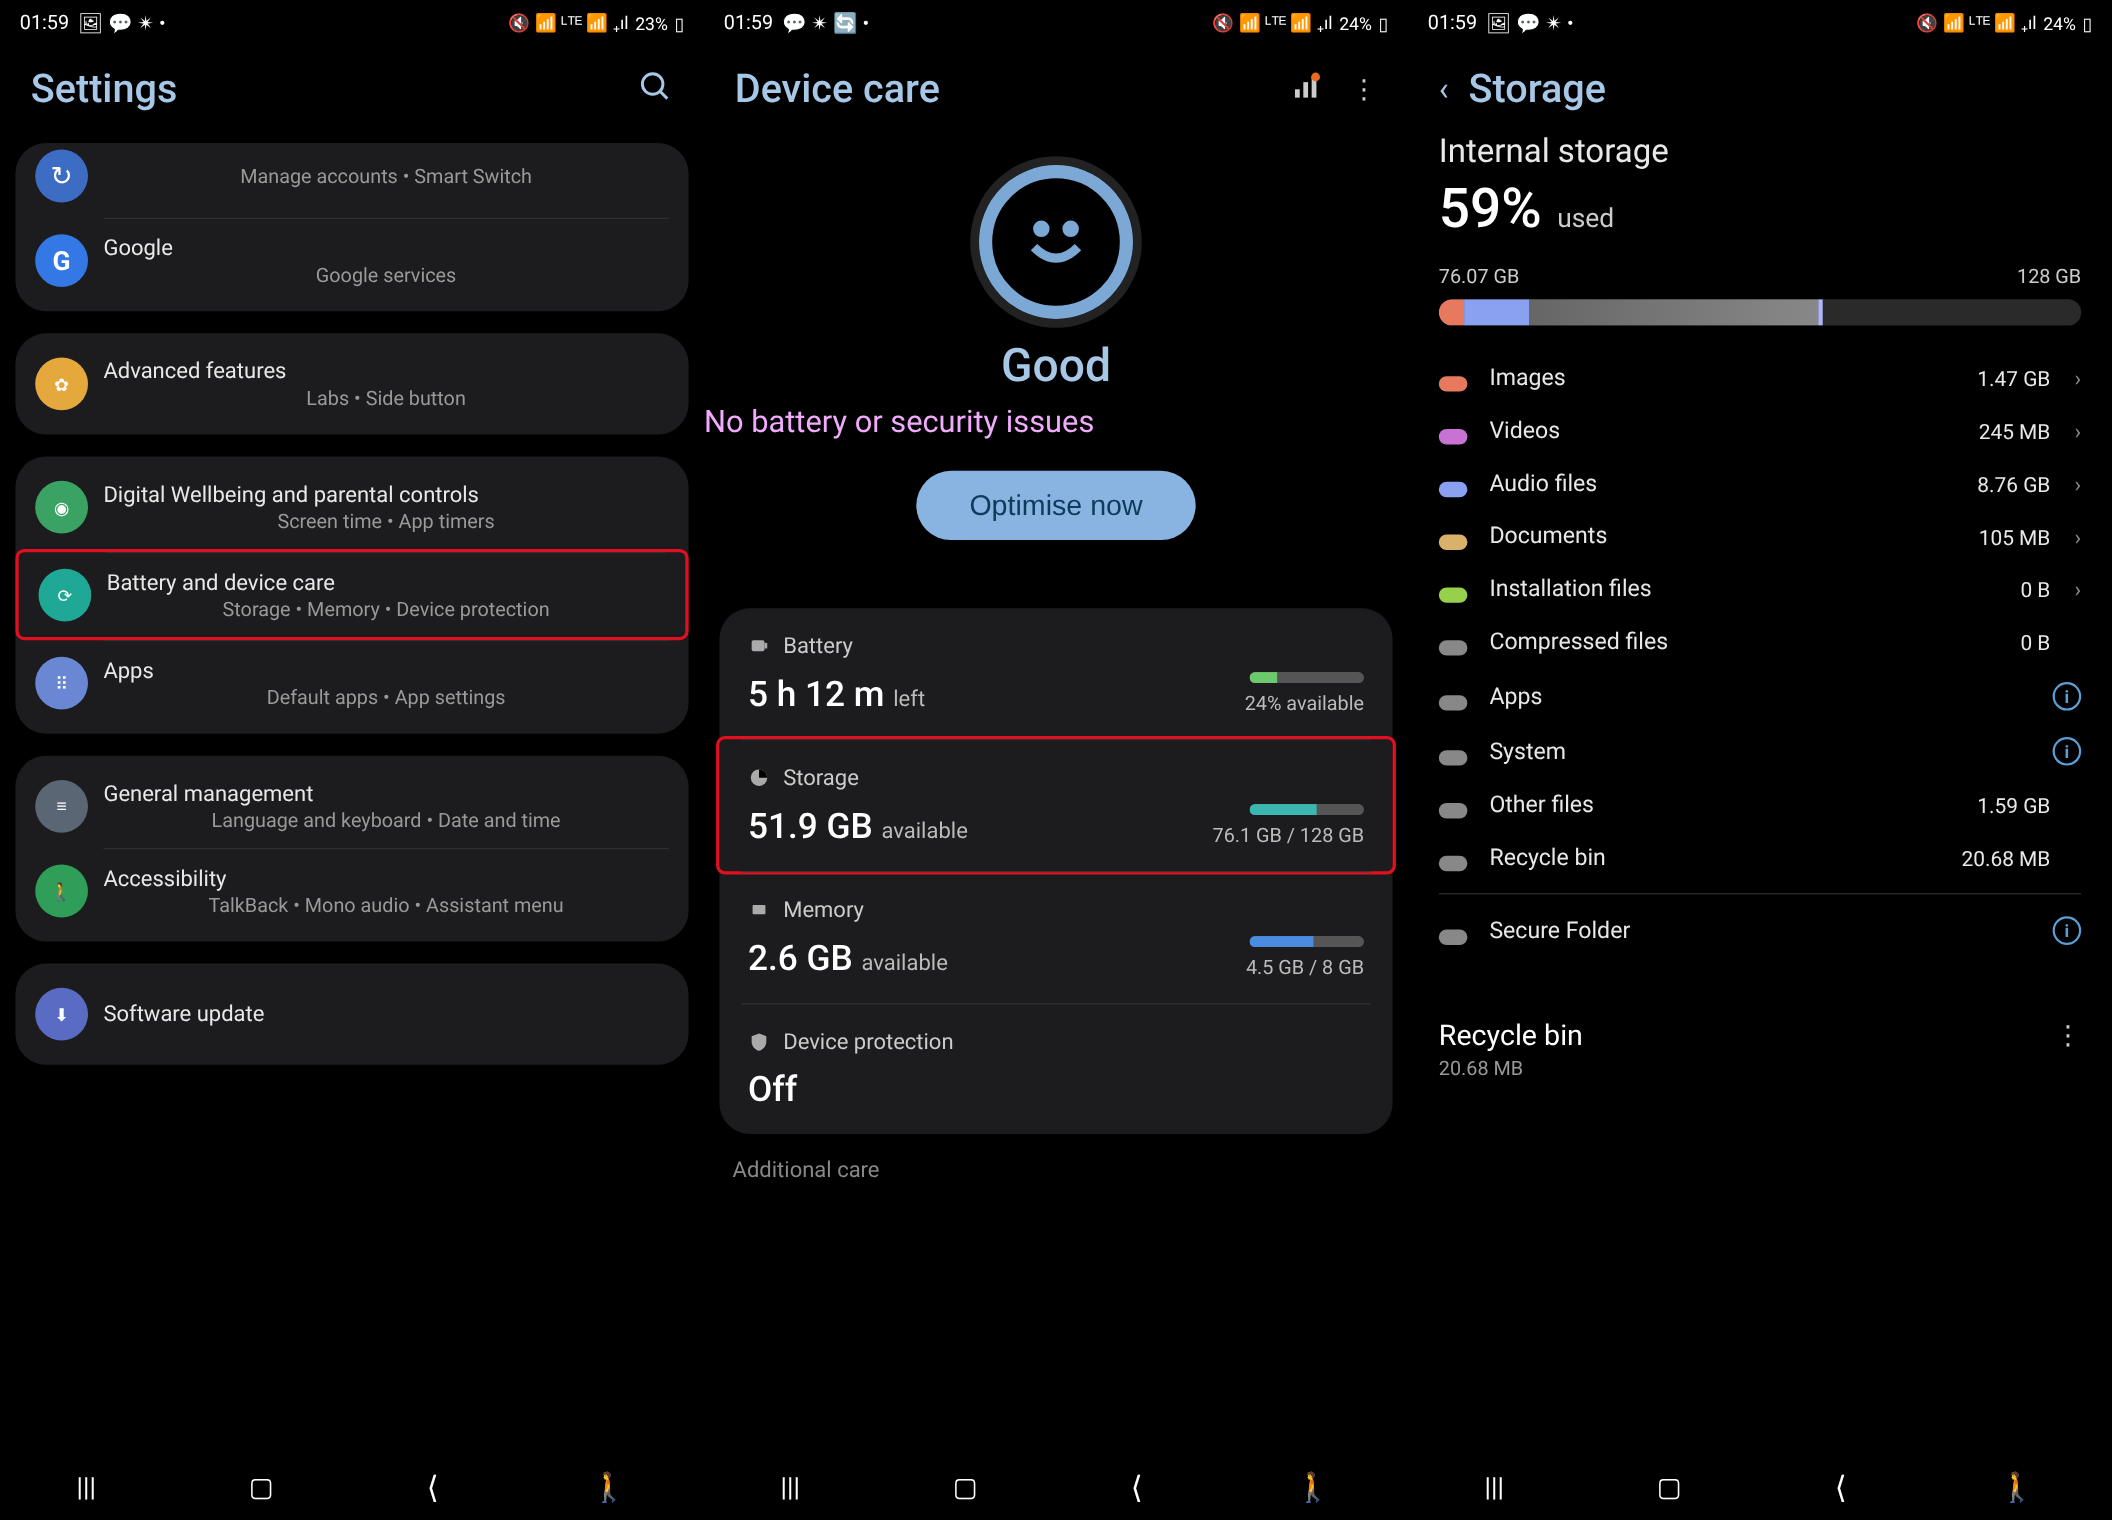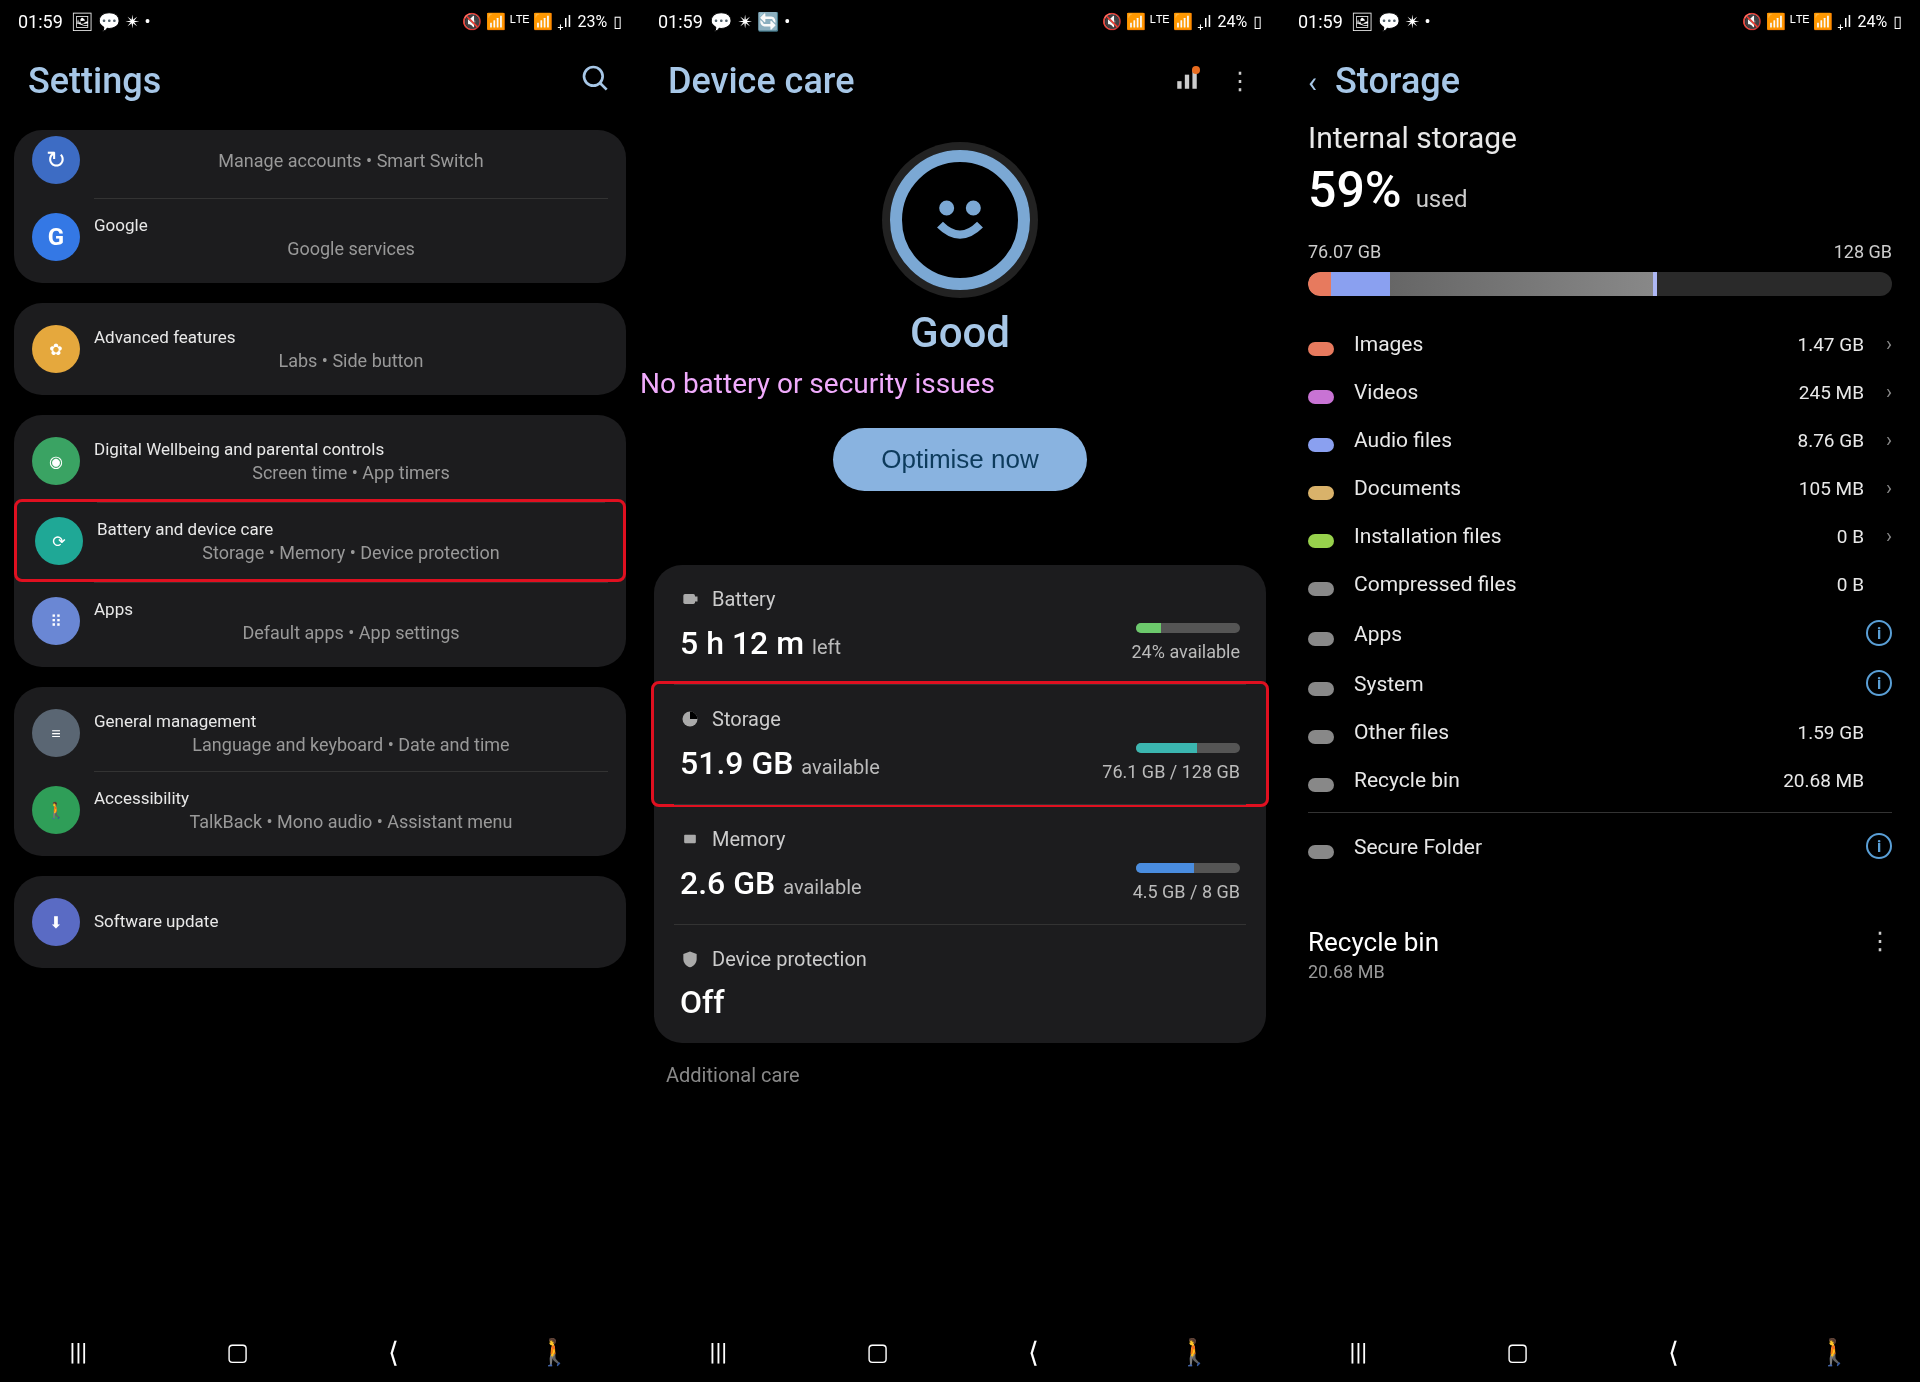--- a/index.html
+++ b/index.html
@@ -8,32 +8,32 @@
 .status-bar{height:42px;display:flex;justify-content:space-between;align-items:center;padding:0 18px;font-size:18px;}
 .status-left{display:flex;align-items:flex-start;gap:8px;}
 .status-right{display:flex;align-items:center;gap:6px;font-size:16px;}
 .header{display:flex;justify-content:space-between;align-items:center;padding:18px 28px 28px;}
 .header-title{font-size:36px;color:#a7c7e7;font-weight:500;}
 .header-icons{display:flex;gap:28px;align-items:center;}
 .card{background:#1c1c1e;border-radius:28px;margin:0 14px 20px;padding:8px 0;}
 .item{display:flex;align-items:center;padding:14px 18px;position:relative;}
 .item-icon{width:48px;height:48px;border-radius:50%;display:flex;align-items:center;justify-content:center;flex-shrink:0;margin-right:14px;}
 .item-text{flex:1;}
-.item-title{font-size:17px;color:#e8e8e8;margin-bottom:3px;}
+.item-title{font-size:20px;color:#e8e8e8;margin-bottom:3px;}
 .item-sub{font-size:18px;color:#999;text-align:center;}
 .divider{height:1px;background:#333;margin:0 18px 0 80px;}
 .highlight{border:3px solid #e01020;border-radius:8px;}
 .nav-bar{position:absolute;bottom:0;left:0;right:0;height:60px;display:flex;justify-content:space-around;align-items:center;background:#000;}
 
 .smile-wrap{text-align:center;padding:20px 0 10px;}
 .smile{width:140px;height:140px;border-radius:50%;border:12px solid #7ba8d4;display:inline-flex;align-items:center;justify-content:center;position:relative;box-shadow:0 0 0 8px #222;}
 .smile-inner svg{width:80px;height:80px;}
 .good-title{font-size:42px;color:#a7c7e7;text-align:center;font-weight:500;margin-top:18px;}
 .good-sub{font-size:28px;color:#f0abfc;text-align:left;margin-top:10px;}
-.optimise{display:block;margin:28px auto 12px;background:#89b3e0;color:#0d3b5c;font-size:26px;font-weight:500;padding:16px 48px;border-radius:32px;border:none;}
+.optimise{display:block;margin:28px auto 0;background:#89b3e0;color:#0d3b5c;font-size:26px;font-weight:500;padding:16px 48px;border-radius:32px;border:none;}
 .dc-card{background:#1c1c1e;border-radius:28px;margin:52px 14px 0;padding:0;}
 .dc-row{padding:22px 26px;position:relative;}
 .dc-row-head{display:flex;align-items:center;gap:12px;margin-bottom:12px;}
 .dc-row-head .label{font-size:20px;color:#ccc;}
 .dc-row-body{display:flex;justify-content:space-between;align-items:flex-end;}
 .dc-big{font-size:32px;color:#fff;font-weight:500;}
 .dc-big .small{font-size:20px;color:#bbb;font-weight:400;}
 .dc-right{text-align:right;}
 .dc-right-label{font-size:18px;color:#bbb;}
 .dc-bar{width:104px;height:10px;background:#555;border-radius:5px;margin-bottom:8px;margin-left:auto;overflow:hidden;}

